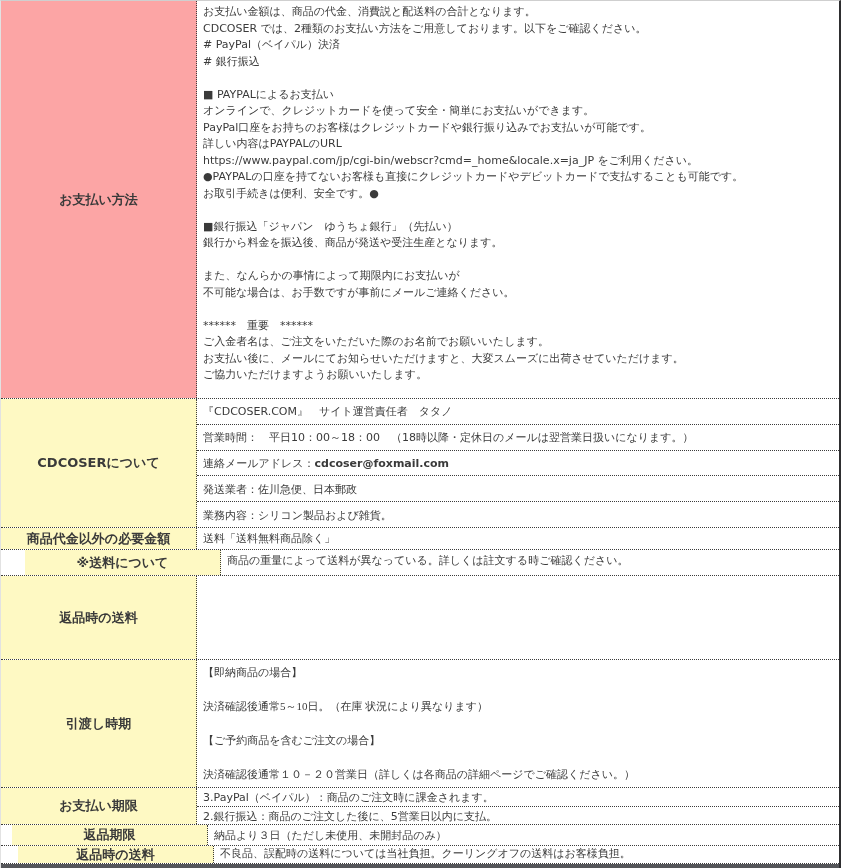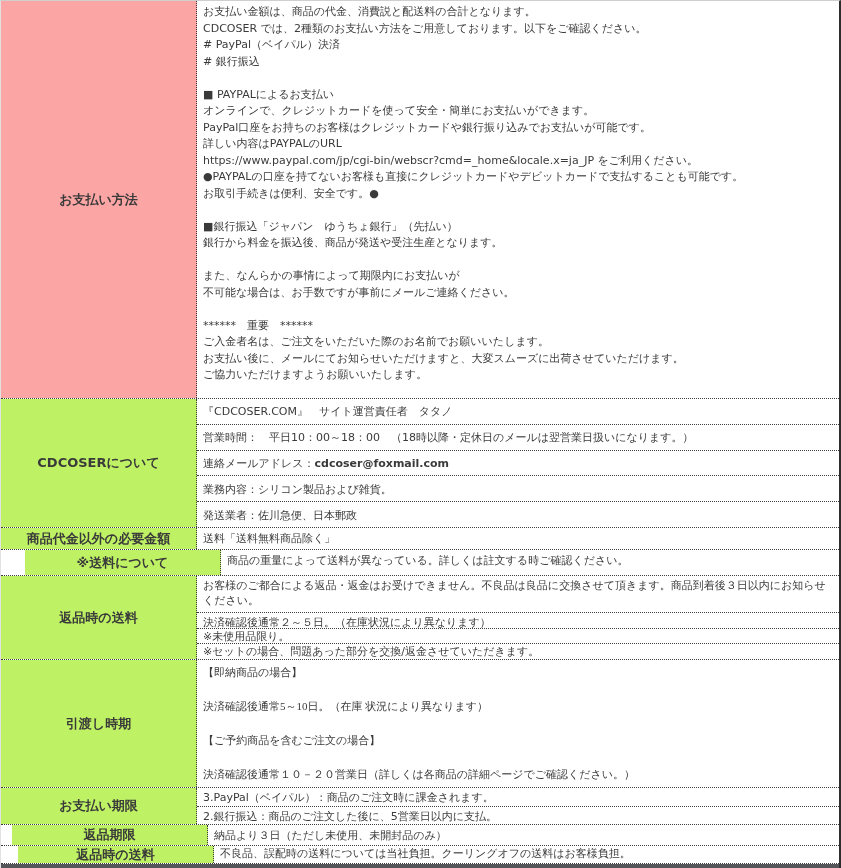--- a/index.html
+++ b/index.html
@@ -14,21 +14,21 @@
     background: #fff;
   }
   .row { display: flex; width: 100%; border-bottom: 1px dotted #3c3c3c; }
   .row:last-of-type { border-bottom: none; }
   .label {
     width: 196px; flex: 0 0 196px;
     border-right: 1px dotted #3c3c3c;
     display: flex; align-items: center; justify-content: center;
     text-align: center;
     font-weight: bold; font-size: 13px; line-height: 16px;
-    background: #bef264;
+    background: #fef9c3;
     padding: 2px 6px;
   }
   .label.white { background: #fca5a5; }
   .content { flex: 1 1 auto; display: flex; flex-direction: column; min-width: 0; }
   .cell {
     font-size: 11px; line-height: 16px;
     padding: 3px 3px 1px 6px;
     border-bottom: 1px dotted #3c3c3c;
     display: flex; align-items: center;
     overflow: hidden;
@@ -93,47 +93,41 @@
 
   <div class="row r2">
     <div class="label">CDCOSERについて</div>
     <div class="content">
       <div class="cell">『CDCOSER.COM』　サイト運営責任者　タタノ</div>
       <div class="cell">営業時間：　平日10：00～18：00　（18時以降・定休日のメールは翌営業日扱いになります。）</div>
       <div class="cell">
           <span>連絡メールアドレス：</span>
           <b>cdcoser@foxmail.com</b>
         </div>
+      <div class="cell">発送業者：佐川急便、日本郵政</div>
       <div class="cell">業務内容：シリコン製品および雑貨。</div>
-      <div class="cell">発送業者：佐川急便、日本郵政</div>
     </div>
   </div>
 
   <div class="row r3">
     <div class="label">商品代金以外の必要金額</div>
     <div class="content">
       <div class="cell">送料「送料無料商品除く」</div>
     </div>
   </div>
 
   <div class="row r4">
     <div class="label">※送料について</div>
     <div class="content">
       <div class="cell">商品の重量によって送料が異なっている。詳しくは註文する時ご確認ください。</div>
     </div>
   </div>
 
   <div class="row r5">
     <div class="label">返品時の送料</div>
-    <div class="content">
-      <div class="cell c1">お客様のご都合による返品・返金はお受けできません。不良品は良品に交換させて頂きます。商品到着後３日以内にお知らせください。</div>
-      <div class="cell c2">決済確認後通常２～５日。（在庫状況により異なります）</div>
-      <div class="cell c3">※未使用品限り。</div>
-      <div class="cell c4">※セットの場合、問題あった部分を交換/返金させていただきます。</div>
-    </div>
   </div>
 
   <div class="row r6">
     <div class="label">引渡し時期</div>
     <div class="content">
       <div class="cell multiline">【即納商品の場合】
 
 決済確認後通常5～10日。（在庫 状況により異なります）
 
 【ご予約商品を含むご注文の場合】

